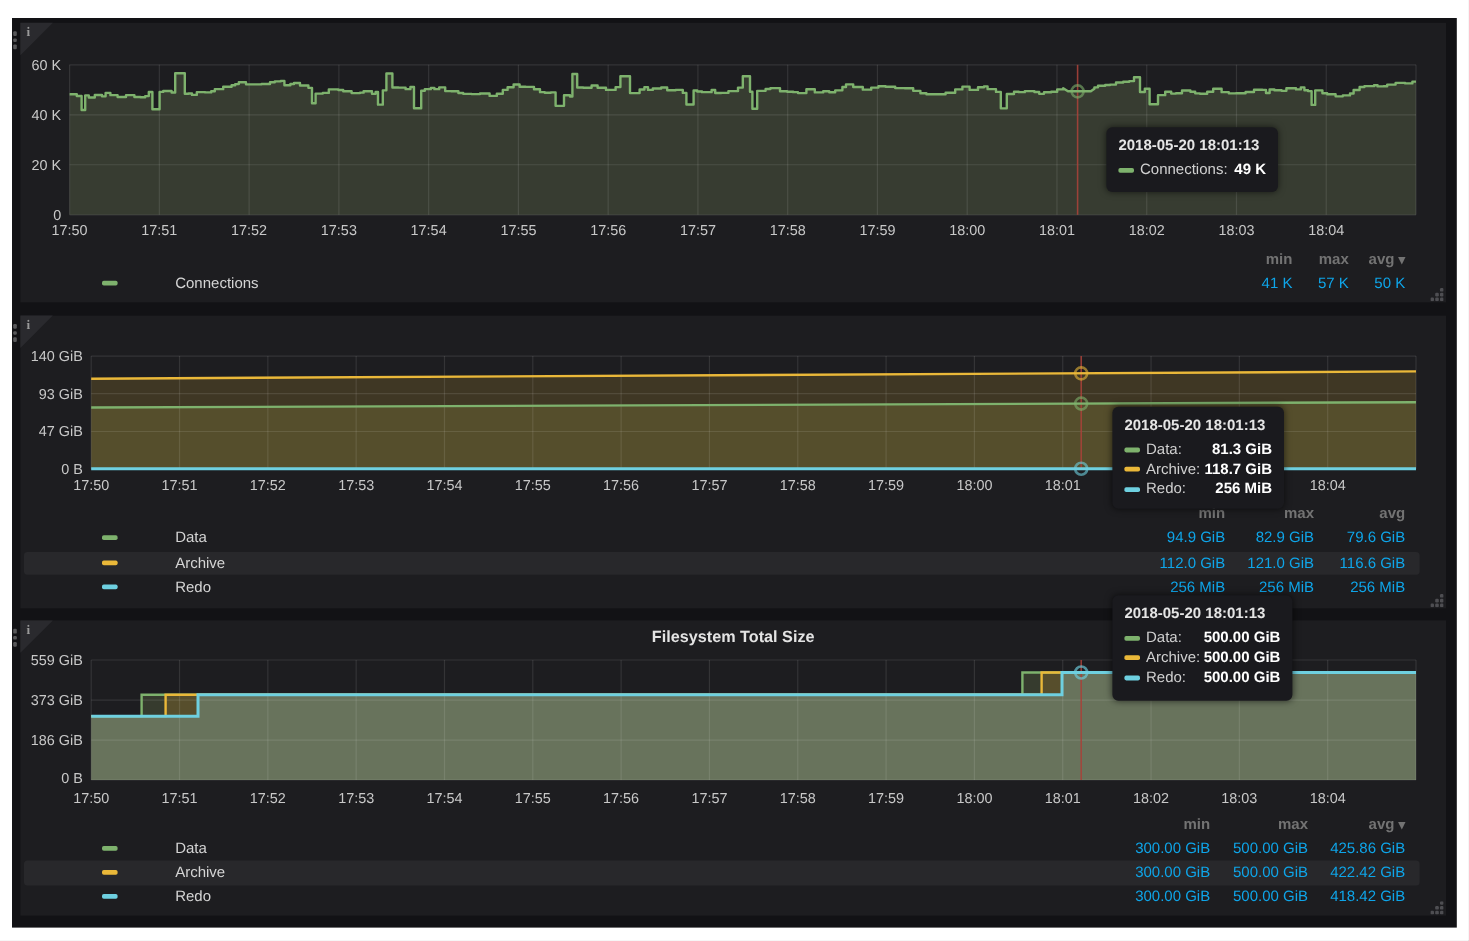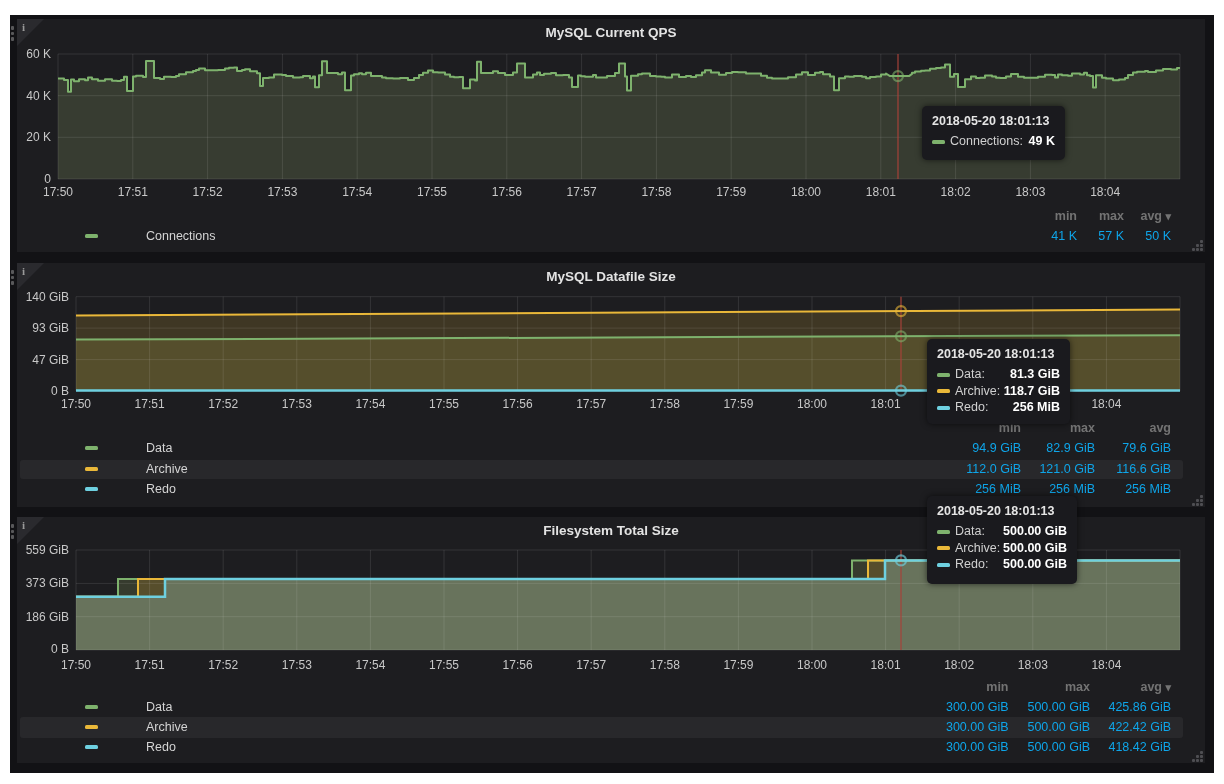--- a/index.html
+++ b/index.html
@@ -77,21 +77,20 @@
 <text class="ax" text-anchor="middle" x="714.2" y="177">17:59</text>
 <text class="ax" text-anchor="middle" x="789.0" y="177">18:00</text>
 <text class="ax" text-anchor="middle" x="863.8" y="177">18:01</text>
 <text class="ax" text-anchor="middle" x="938.6" y="177">18:02</text>
 <text class="ax" text-anchor="middle" x="1013.4" y="177">18:03</text>
 <text class="ax" text-anchor="middle" x="1088.2" y="177">18:04</text>
 </g>
 </svg>
 <div class="corner"></div>
       <div class="iico">i</div>
-<div class="title">MySQL Current QPS</div>
 
 <div class="series" style="left:25px;top:209px"><span class="dash" style="background:#7EB26D"></span><span>Connections</span></div>
 <div class="lh" style="right:128px;top:189px">min</div>
       <div class="lh" style="right:81px;top:189px">max</div>
       <div class="lh" style="right:34px;top:189px">avg&nbsp;<span class="caret">▾</span></div>
 <div class="lv" style="right:128px;top:209px">41 K</div>
       <div class="lv" style="right:81px;top:209px">57 K</div>
       <div class="lv" style="right:34px;top:209px">50 K</div>
 
 <svg class="rz" width="11" height="11">
@@ -153,21 +152,20 @@
 <text class="ax" text-anchor="middle" x="721.4" y="145">17:59</text>
 <text class="ax" text-anchor="middle" x="795.0" y="145">18:00</text>
 <text class="ax" text-anchor="middle" x="868.6" y="145">18:01</text>
 <text class="ax" text-anchor="middle" x="942.2" y="145">18:02</text>
 <text class="ax" text-anchor="middle" x="1015.8" y="145">18:03</text>
 <text class="ax" text-anchor="middle" x="1089.4" y="145">18:04</text>
 </g>
 </svg>
 <div class="corner"></div>
       <div class="iico">i</div>
-<div class="title">MySQL Datafile Size</div>
 
 <div class="stripe" style="top:196.5px;height:19.5px"></div>
 <div class="lh" style="right:184px;top:157px">min</div>
       <div class="lh" style="right:110px;top:157px">max</div>
       <div class="lh" style="right:34px;top:157px">avg</div>
 <div class="series" style="left:25px;top:177px"><span class="dash" style="background:#7EB26D"></span><span>Data</span></div>
 <div class="series" style="left:25px;top:198.2px"><span class="dash" style="background:#EAB839"></span><span>Archive</span></div>
 <div class="series" style="left:25px;top:217.6px"><span class="dash" style="background:#6ED0E0"></span><span>Redo</span></div>
 <div class="lv" style="right:184px;top:177px">94.9 GiB</div>
       <div class="lv" style="right:110px;top:177px">82.9 GiB</div>

